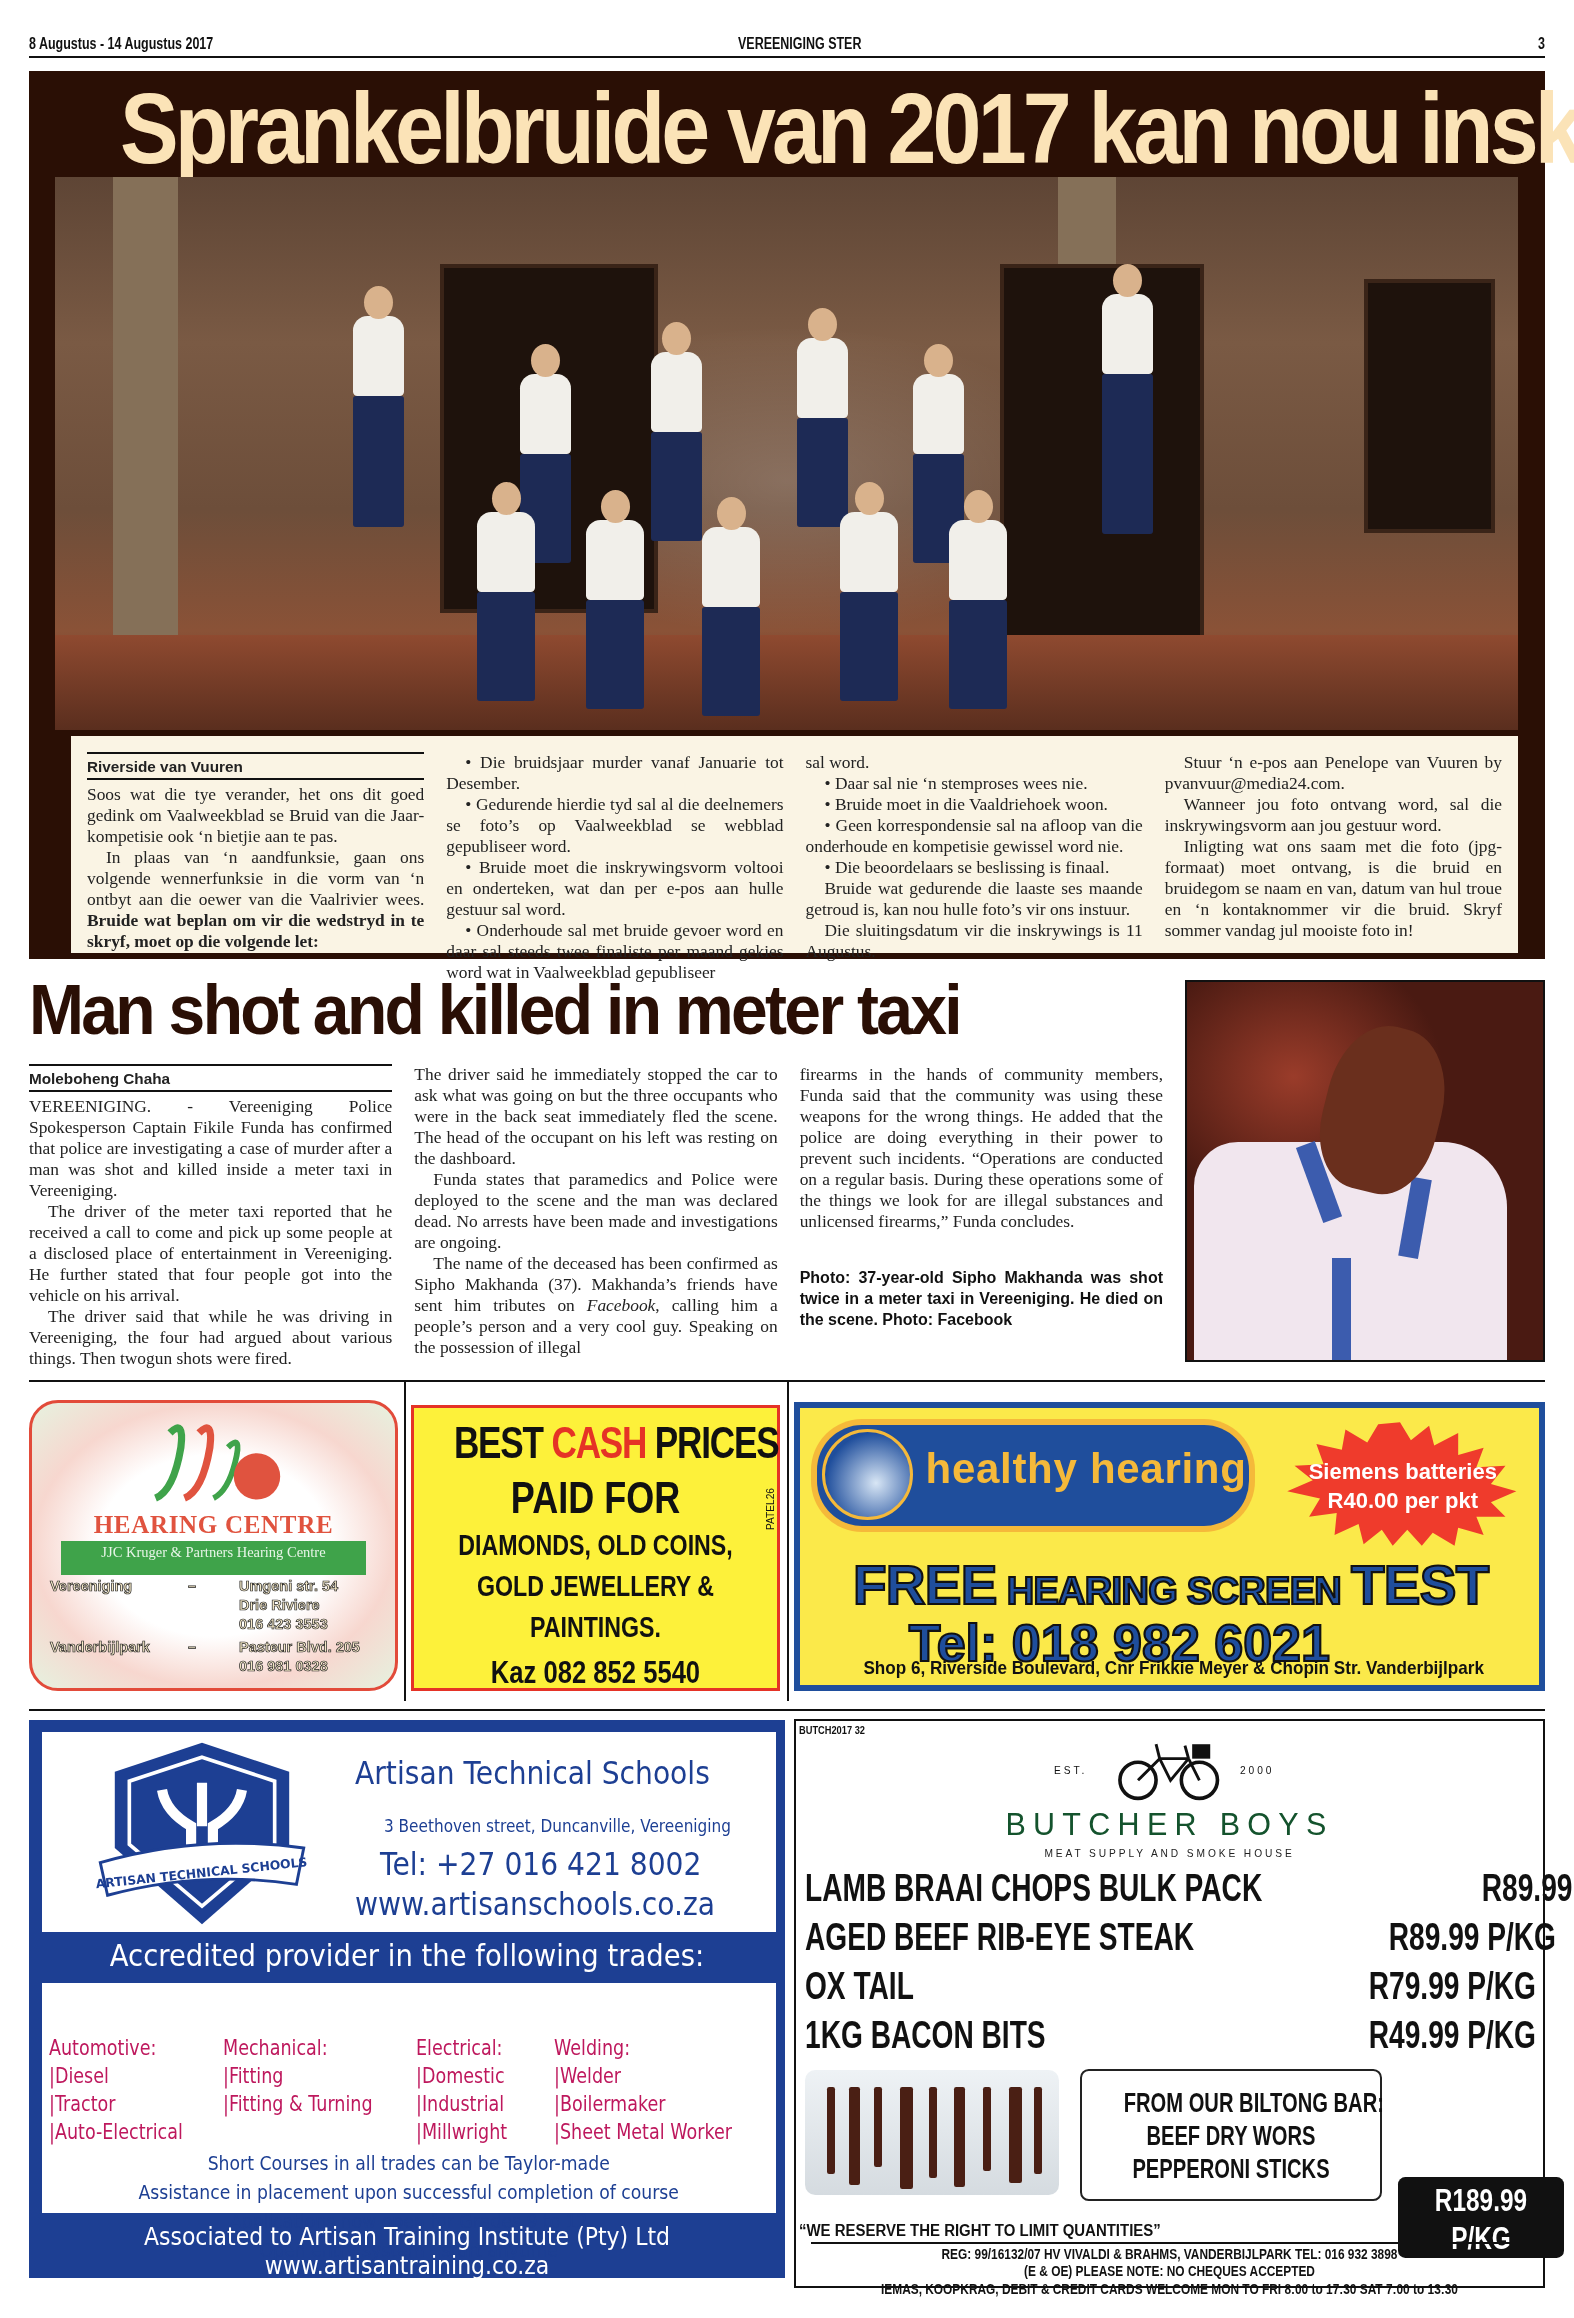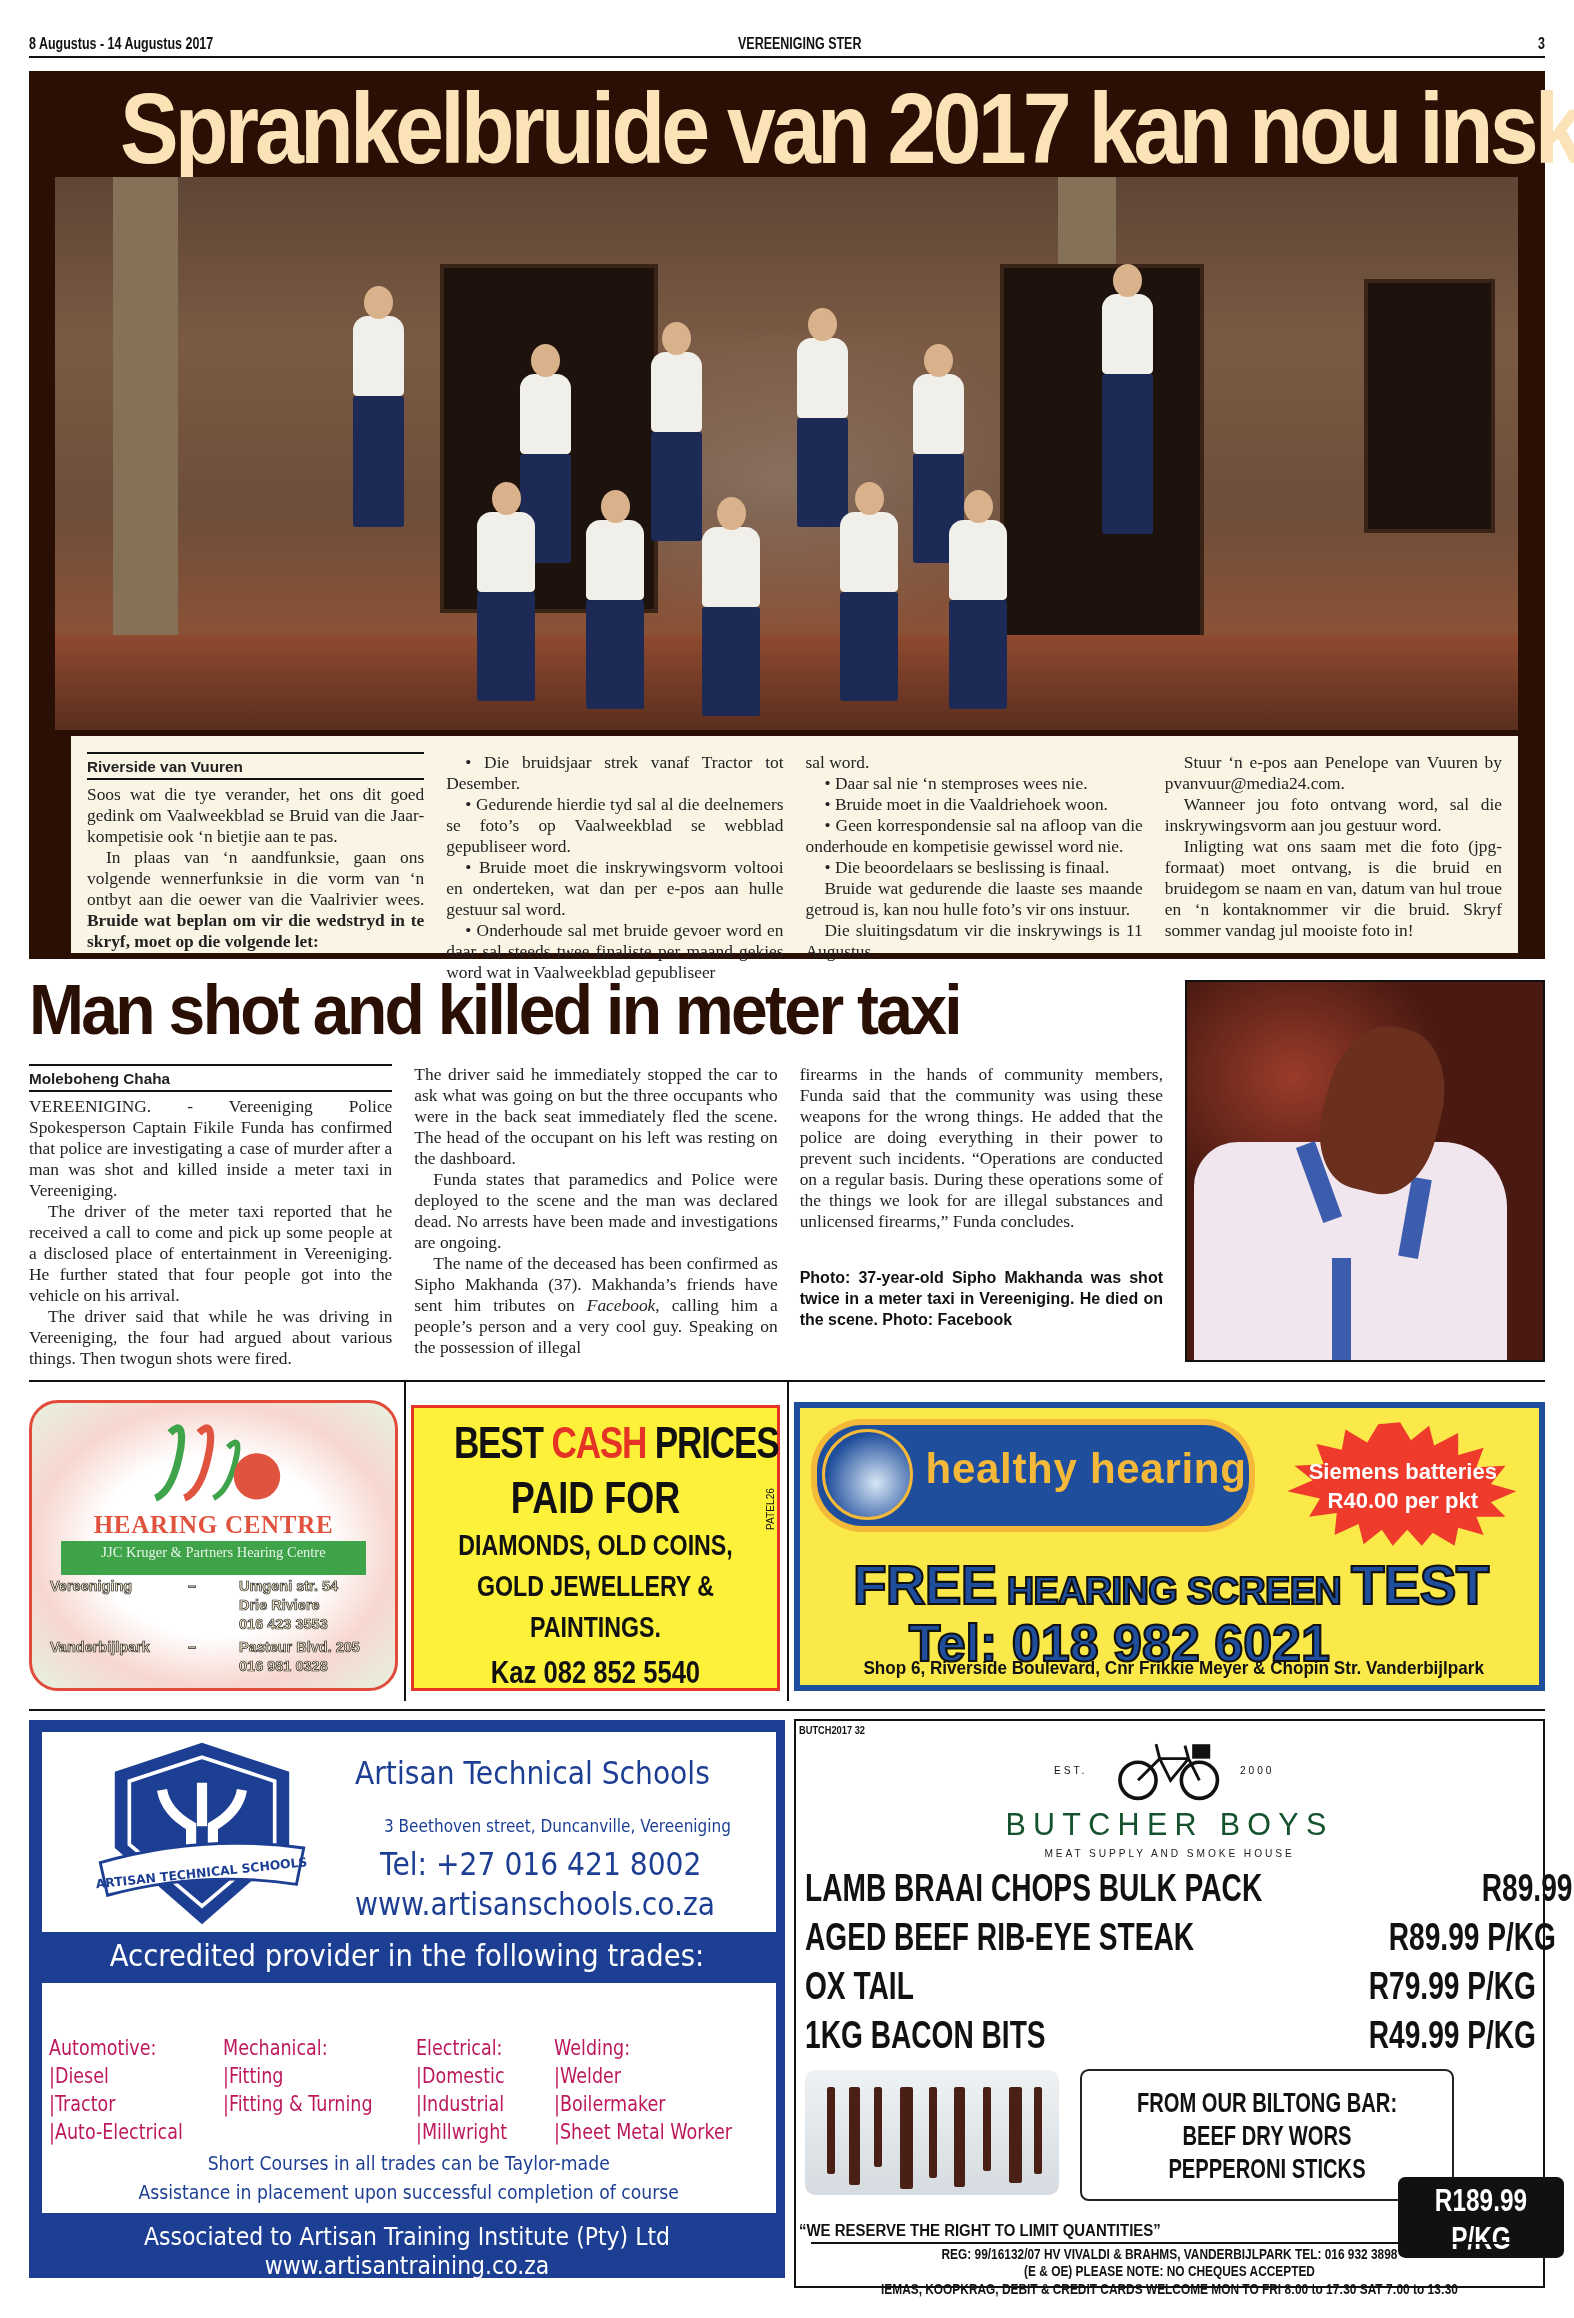--- a/index.html
+++ b/index.html
@@ -208,21 +208,21 @@
   </div>
 
   <div class="feature-text">
     <div class="ft-cols">
       <div class="ft-col">
         <div class="byline">Riverside van Vuuren</div>
         <p class="noindent">Soos wat die tye verander, het ons dit goed gedink om Vaalweekblad se Bruid van die Jaar-kompetisie ook ‘n bietjie aan te pas.</p>
         <p><span>In plaas van ‘n aandfunksie, gaan ons volgende wennerfunksie in die vorm van ‘n ontbyt aan die oewer van die Vaalrivier wees.</span> <span class="bold">Bruide wat beplan om vir die wedstryd in te skryf, moet op die volgende let:</span></p>
       </div>
       <div class="ft-col">
-        <p>• Die bruidsjaar strek vanaf Tractor tot Desember.</p>
+        <p>• Die bruidsjaar murder vanaf Januarie tot Desember.</p>
         <p>• Gedurende hierdie tyd sal al die deelnemers se foto’s op Vaalweekblad se webblad gepubliseer word.</p>
         <p>• Bruide moet die inskrywingsvorm voltooi en onderteken, wat dan per e-pos aan hulle gestuur sal word.</p>
         <p>• Onderhoude sal met bruide gevoer word en daar sal steeds twee finaliste per maand gekies word wat in Vaalweekblad gepubliseer</p>
       </div>
       <div class="ft-col">
         <p class="noindent">sal word.</p>
         <p>• Daar sal nie ‘n stemproses wees nie.</p>
         <p>• Bruide moet in die Vaaldriehoek woon.</p>
         <p>• Geen korrespondensie sal na afloop van die onderhoude en kompetisie gewissel word nie.</p>
         <p>• Die beoordelaars se beslissing is finaal.</p>
@@ -418,21 +418,21 @@
     <div class="meat" style="left:22px;height:87px;"></div>
     <div class="meat" style="left:44px;height:98px;width:11.6px;"></div>
     <div class="meat" style="left:69px;height:80px;"></div>
     <div class="meat" style="left:95px;height:102px;width:13px;"></div>
     <div class="meat" style="left:124px;height:91px;"></div>
     <div class="meat" style="left:149px;height:100px;width:11.6px;"></div>
     <div class="meat" style="left:178px;height:84px;"></div>
     <div class="meat" style="left:204px;height:96px;width:13px;"></div>
     <div class="meat" style="left:229px;height:87px;"></div>
   </div>
-  <div class="bb-box" style="left:284px;width:374px;">
+  <div class="bb-box" style="left:284px;width:302px;">
     <div>FROM OUR BILTONG BAR:</div>
     <div>BEEF DRY WORS</div>
     <div>PEPPERONI STICKS</div>
   </div>
   <div class="bb-price" style="left:602px;top:456px;width:166px;">
     <div>R189.99</div>
     <div>P/KG</div>
   </div>
   <div class="bb-reserve">“WE RESERVE THE RIGHT TO LIMIT QUANTITIES”</div>
   <div class="bb-rule"></div>

